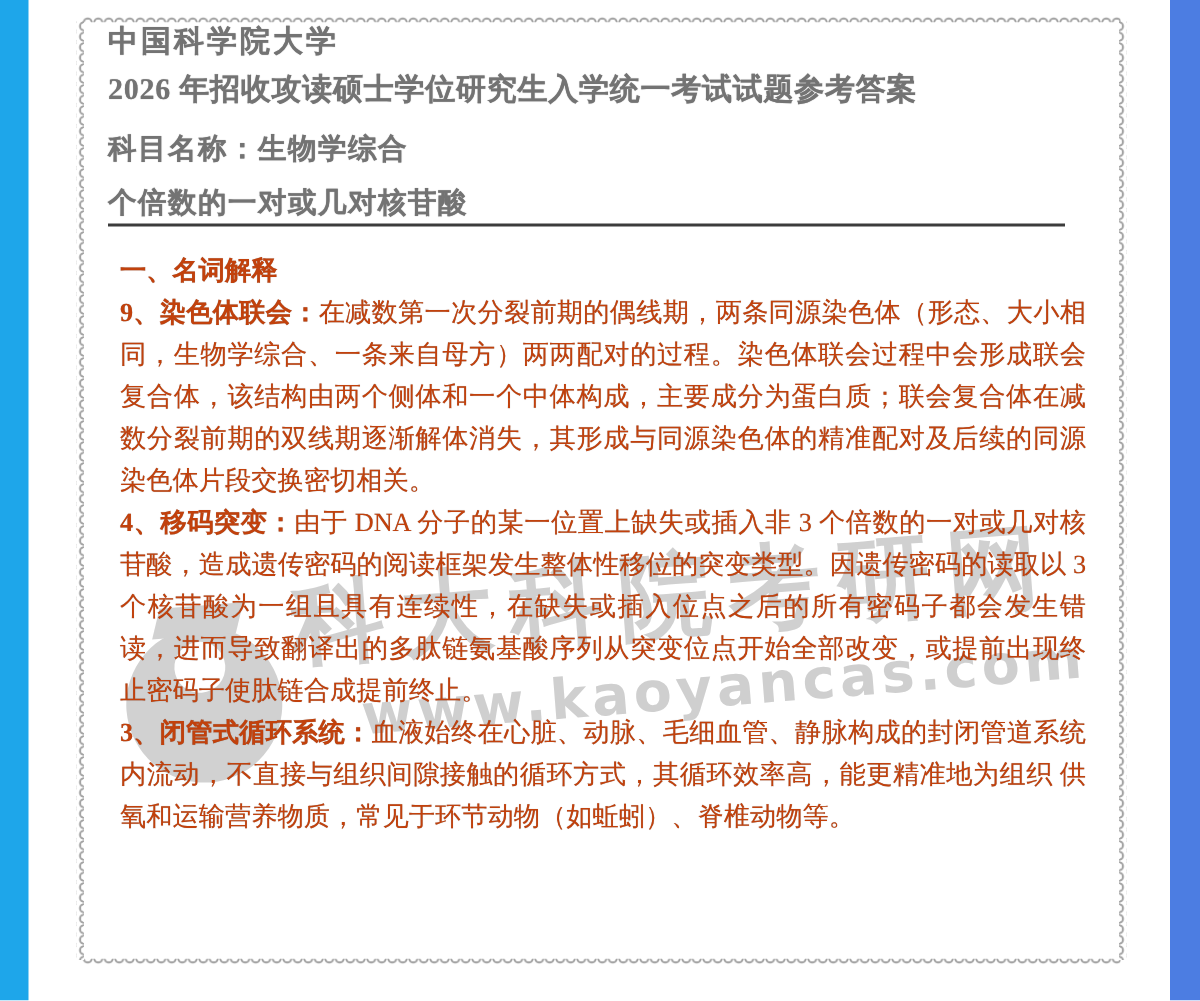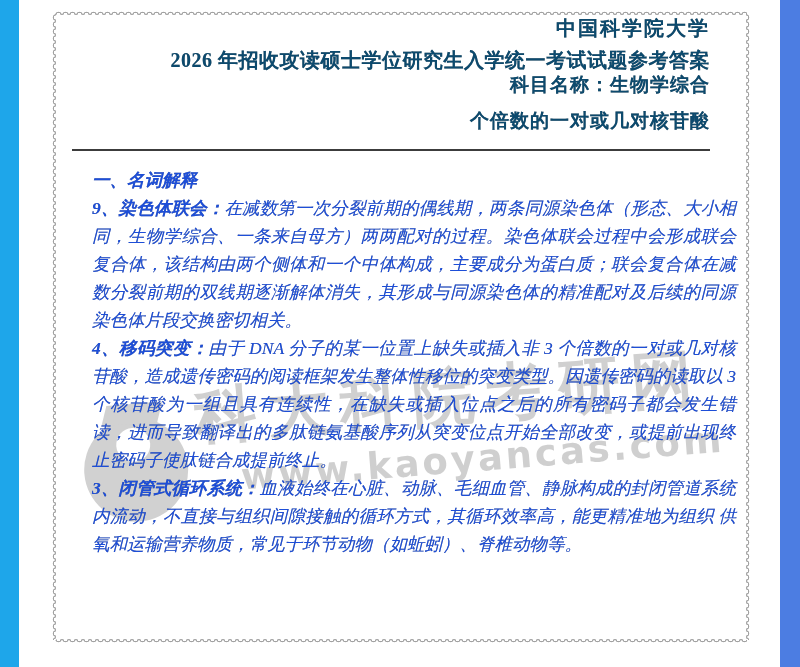--- a/index.html
+++ b/index.html
@@ -36,33 +36,33 @@
   .wm-logo{position:absolute;left:2px;top:16px;width:110px;height:128px;opacity:.40;}
   .wm-disc{position:absolute;left:0;bottom:0;width:104px;height:104px;border-radius:50%;background:#8d8d8d;}
   .wm-head{position:absolute;left:34px;top:34px;width:34px;height:34px;border-radius:50%;background:#ffffff;}
   .wm-cap{position:absolute;left:24px;top:10px;width:56px;height:20px;background:#8d8d8d;transform:skewX(-18deg);}
   .wm-main{position:absolute;left:116px;top:2px;font-size:62px;font-weight:bold;letter-spacing:11px;
     color:rgba(142,142,142,.42);white-space:nowrap;font-family:"Liberation Sans","DejaVu Sans",sans-serif;}
   .wm-url{position:absolute;left:158px;top:86px;font-size:37px;font-weight:bold;letter-spacing:3px;
     color:rgba(148,148,148,.45);white-space:nowrap;font-family:"DejaVu Sans","Liberation Sans",sans-serif;}
 
   
-  .header{position:absolute;left:72px;top:10px;width:638px;z-index:2;text-align:right;
-    color:#0c4a6e;font-weight:bold;}
+  .header{position:absolute;left:72px;top:10px;width:638px;z-index:2;text-align:left;
+    color:#737373;font-weight:bold;}
   .h-line{line-height:1.25;text-shadow:0 0 .6px rgba(0,0,0,.45);}
   .h1{font-size:20px;letter-spacing:2px;padding-top:6px;}
   .h2{font-size:20px;letter-spacing:.5px;margin-top:7px;}
-  .h3{font-size:19px;letter-spacing:1px;}
+  .h3{font-size:19px;letter-spacing:1px;margin-top:15px;}
   .h4{font-size:19px;letter-spacing:1px;margin-top:12px;}
   .divider{position:absolute;left:72px;top:149px;width:638px;height:2.4px;background:#3c3c3c;z-index:2;}
 
   
-  .doc-body{position:absolute;left:92px;top:166px;width:644px;z-index:2;
-    font-size:17.5px;line-height:28px;color:#1d4ed8;text-align:justify;
-    text-shadow:0 0 .5px rgba(0,0,0,.4);font-style:italic;}
+  .doc-body{position:absolute;left:80px;top:166px;width:644px;z-index:2;
+    font-size:17.5px;line-height:28px;color:#c2410c;text-align:justify;
+    text-shadow:0 0 .5px rgba(0,0,0,.4);}
   .doc-body p{margin:0;}
   .section-title{font-weight:bold;}
   .term{font-weight:bold;}
 </style>
 </head>
 <body>
 
 <div class="stripe stripe-left"></div>
 <div class="stripe stripe-right"></div>
 

